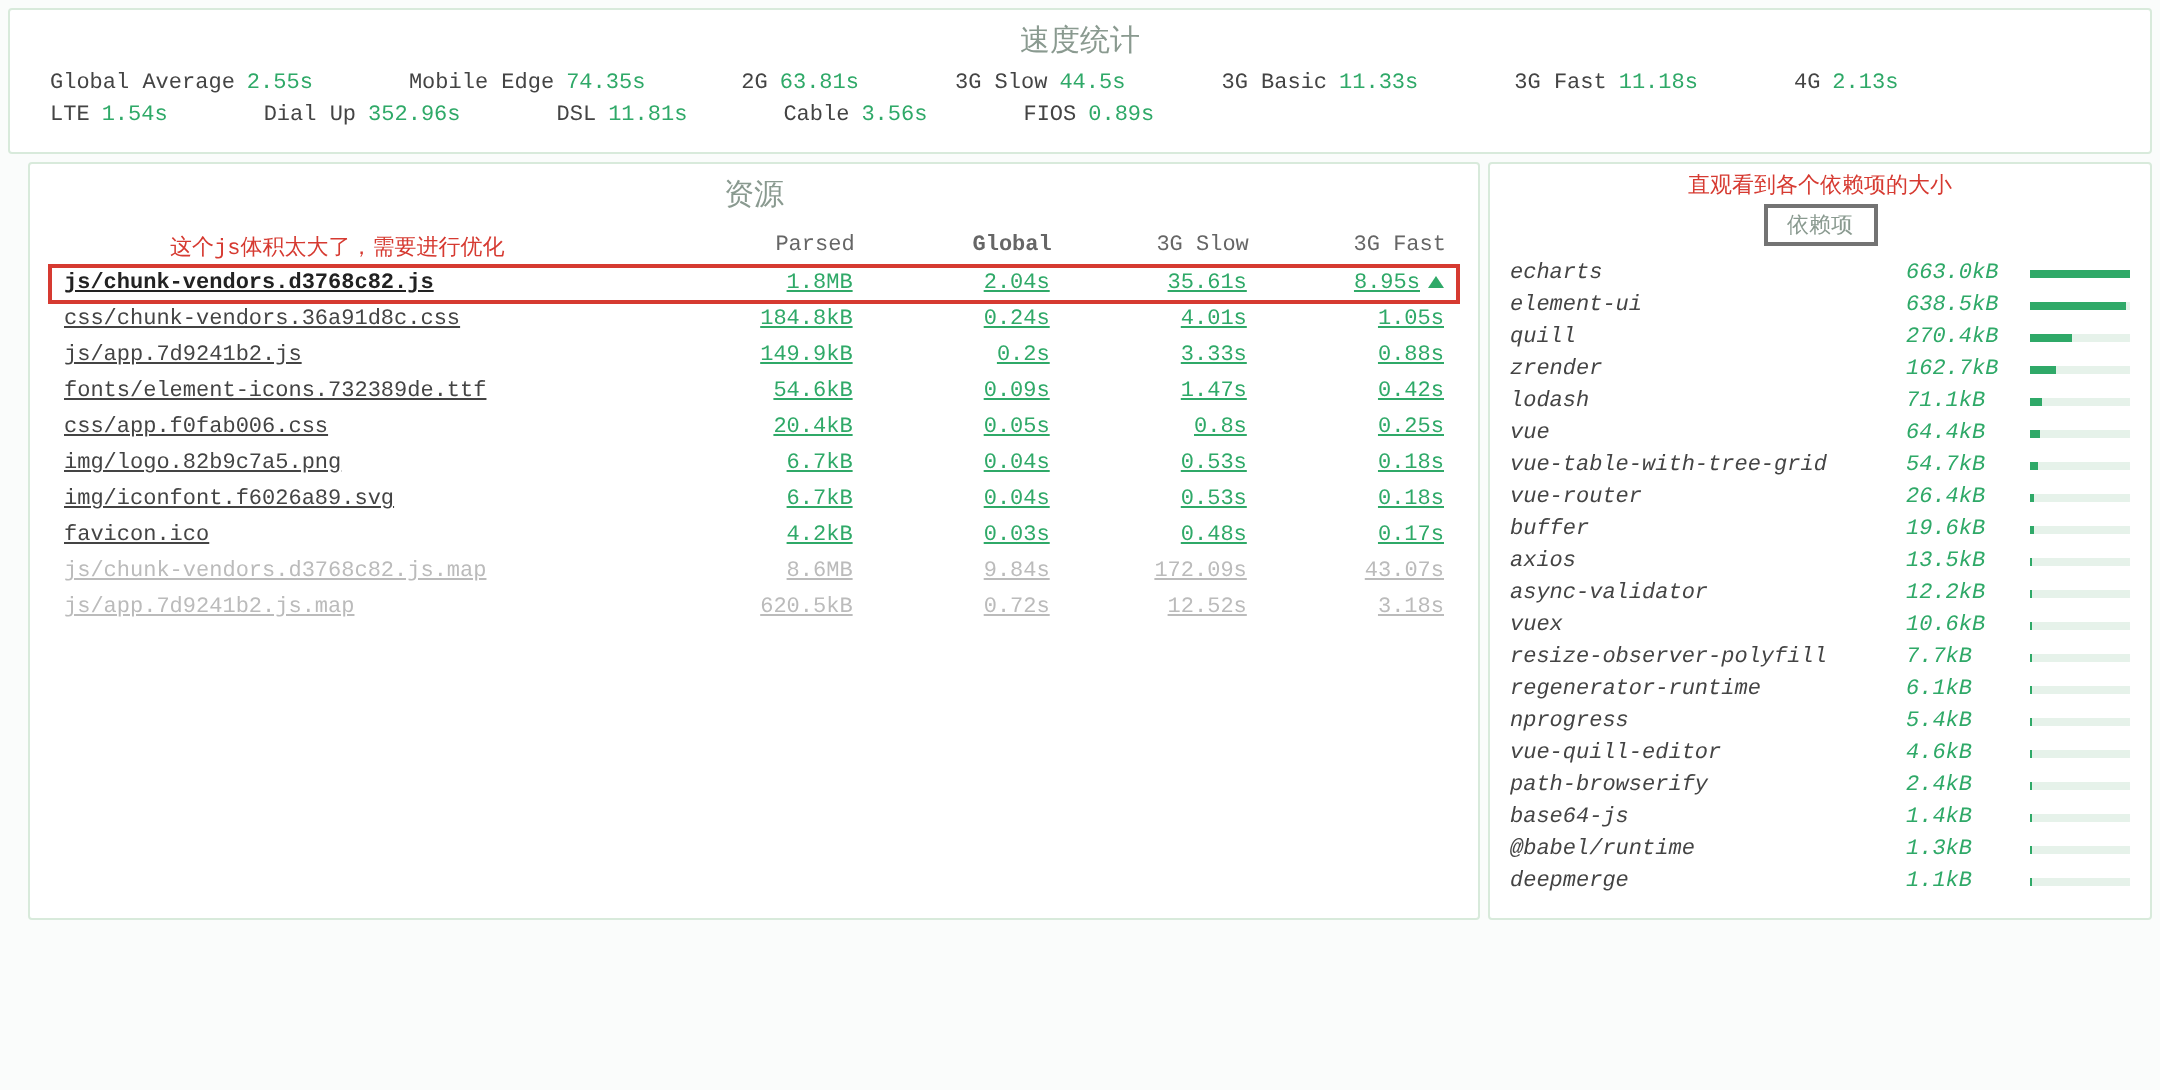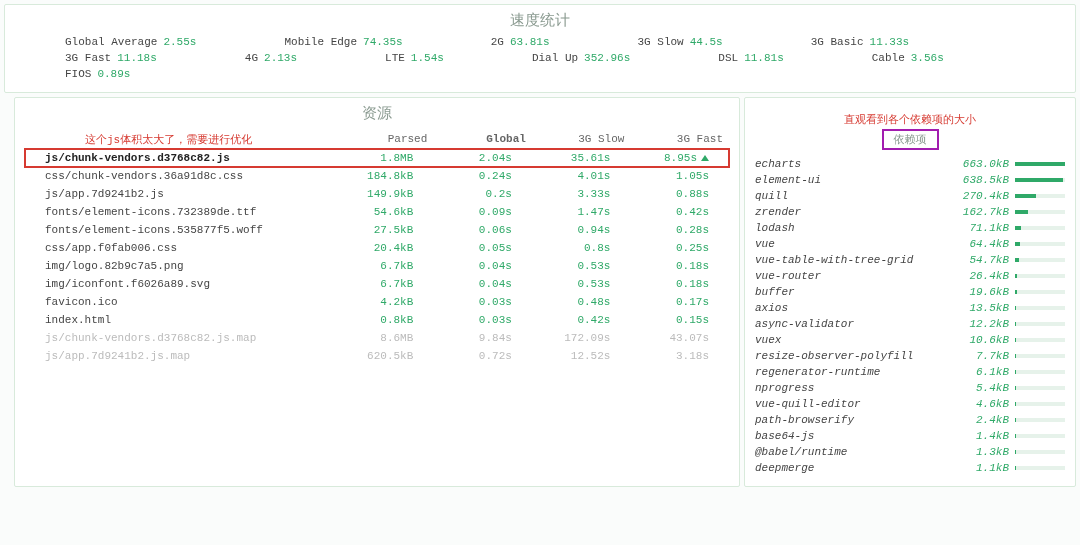--- a/index.html
+++ b/index.html
@@ -31,21 +31,20 @@
       display: flex;
       flex-wrap: wrap;
       padding: 0 20px;
     }
     .speed-item {
       display: flex;
       align-items: baseline;
       gap: 6px;
       margin-right: 48px;
       margin-bottom: 4px;
-      margin-left: 40px;
     }
     .speed-label { color: #444; }
     .speed-value { color: #2fa968; }
     .main-row {
       display: flex;
       gap: 4px;
       margin: 0 4px;
     }
     .resources-panel {
       flex: 1;
@@ -59,21 +58,21 @@
       color: #d63a31;
       font-size: 11px;
     }
     .note-resources {
       position: absolute;
       left: 70px;
       top: 3px;
     }
     .note-deps {
       text-align: center;
-      margin-top: 14px;
+      margin-top: 3px;
     }
     .resources-body {
       position: relative;
       padding: 0 10px 10px 10px;
     }
     .res-table {
       width: 100%;
       border-collapse: collapse;
       table-layout: fixed;
     }
@@ -82,23 +81,24 @@
       padding: 4px 6px;
       color: #666;
       font-weight: normal;
     }
     .res-table th:first-child { text-align: left; width: 44%; }
     .res-table th:nth-child(2) { width: 14%; }
     .res-table th:nth-child(3) { width: 14%; font-weight: bold; }
     .res-table th:nth-child(4) { width: 14%; }
     .res-table th:nth-child(5) { width: 14%; }
     .res-table td {
-      padding: 3px 20px;
+      padding: 3px 7px;
       text-align: right;
       color: #2fa968;
+      text-decoration: underline;
     }
     .res-table td:first-child {
       text-align: left;
       color: #444;
       white-space: nowrap;
       overflow: hidden;
       text-overflow: ellipsis;
     }
     .res-table tr.highlighted {
       outline: 2px solid #d63a31;
@@ -117,21 +117,21 @@
       border-right: 4px solid transparent;
       border-bottom: 6px solid #2fa968;
       margin-left: 4px;
       vertical-align: middle;
     }
     .deps-body {
       padding: 0 10px 10px 10px;
     }
     .deps-title-box {
       display: inline-block;
-      border: 2px solid #a21caf;
+      border: 2px solid #737373;
       padding: 1px 10px;
       color: #8a9a90;
       font-size: 11px;
     }
     .deps-title-wrap {
       text-align: center;
       margin: 2px 0 6px 0;
     }
     .dep-row {
       display: flex;
@@ -143,21 +143,21 @@
     .dep-name {
       flex: 1;
       color: #444;
       white-space: nowrap;
       overflow: hidden;
       text-overflow: ellipsis;
     }
     .dep-size {
       color: #2fa968;
       width: 56px;
-      text-align: right;
+      text-align: left;
     }
     .dep-bar {
       width: 50px;
       height: 4px;
       background: #e6f2ea;
       position: relative;
     }
     .dep-bar-fill {
       height: 100%;
       background: #2fa968;
@@ -260,27 +260,20 @@
               <td>0.88s</td>
             </tr>
             <tr>
               <td>fonts/element-icons.732389de.ttf</td>
               <td>54.6kB</td>
               <td>0.09s</td>
               <td>1.47s</td>
               <td>0.42s</td>
             </tr>
             <tr>
-              <td>fonts/element-icons.535877f5.woff</td>
-              <td>27.5kB</td>
-              <td>0.06s</td>
-              <td>0.94s</td>
-              <td>0.28s</td>
-            </tr>
-            <tr>
               <td>css/app.f0fab006.css</td>
               <td>20.4kB</td>
               <td>0.05s</td>
               <td>0.8s</td>
               <td>0.25s</td>
             </tr>
             <tr>
               <td>img/logo.82b9c7a5.png</td>
               <td>6.7kB</td>
               <td>0.04s</td>
@@ -293,27 +286,20 @@
               <td>0.04s</td>
               <td>0.53s</td>
               <td>0.18s</td>
             </tr>
             <tr>
               <td>favicon.ico</td>
               <td>4.2kB</td>
               <td>0.03s</td>
               <td>0.48s</td>
               <td>0.17s</td>
-            </tr>
-            <tr>
-              <td>index.html</td>
-              <td>0.8kB</td>
-              <td>0.03s</td>
-              <td>0.42s</td>
-              <td>0.15s</td>
             </tr>
             <tr class="muted">
               <td>js/chunk-vendors.d3768c82.js.map</td>
               <td>8.6MB</td>
               <td>9.84s</td>
               <td>172.09s</td>
               <td>43.07s</td>
             </tr>
             <tr class="muted">
               <td>js/app.7d9241b2.js.map</td>

